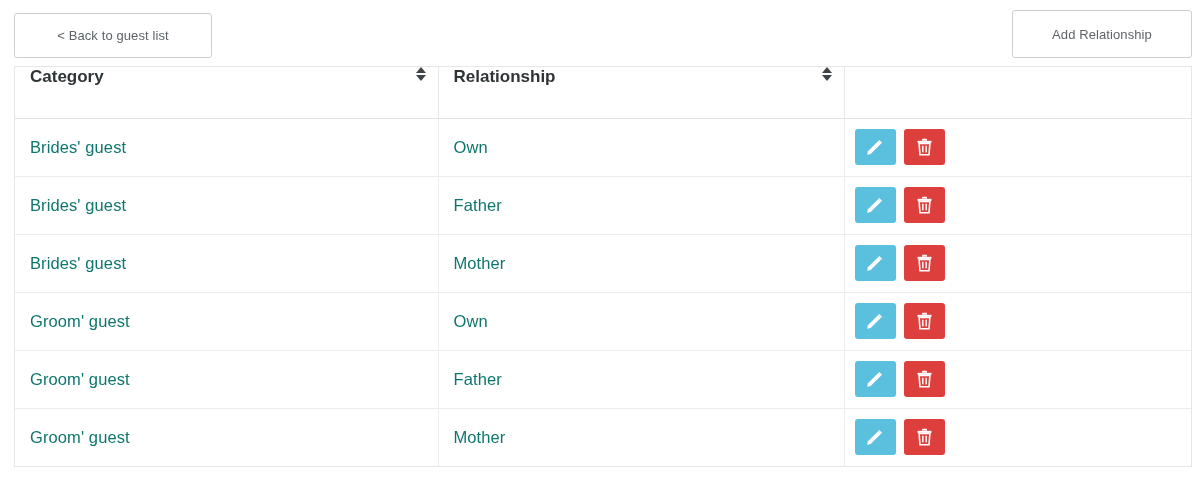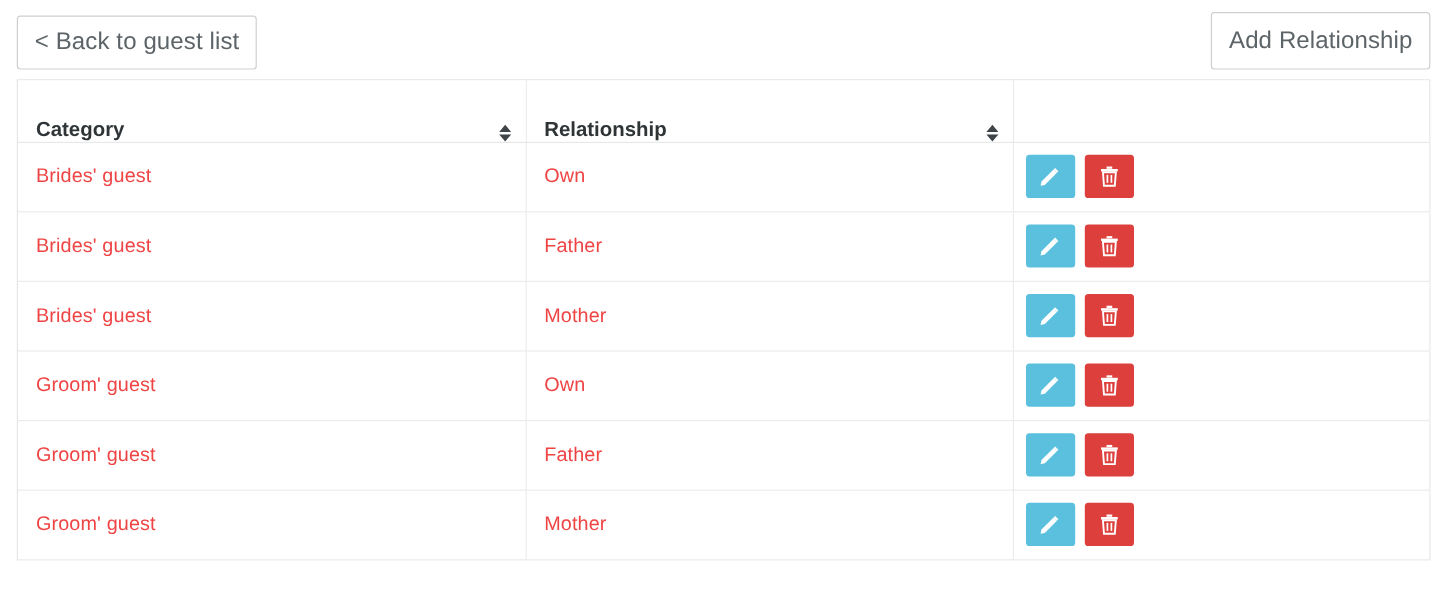--- a/index.html
+++ b/index.html
@@ -31,21 +31,21 @@
 
   .btn-outline {
     position: absolute;
     display: flex;
     align-items: center;
     justify-content: center;
     background: #ffffff;
     border: 1px solid #cfcfcf;
     border-radius: 3px;
     color: #5d6468;
-    font-size: 20px;
+    font-size: 13px;
     font-family: "Liberation Sans", sans-serif;
     letter-spacing: 0.1px;
     cursor: pointer;
     white-space: nowrap;
     padding: 0 14px;
   }
   .btn-back {
     left: 14px; top: 13px;
     height: 45px;
     min-width: 198px;
@@ -89,21 +89,21 @@
     border-bottom: 1px solid #e3e3e3;
     border-right: 1px solid #e8e8e8;
     position: relative;
     cursor: pointer;
     user-select: none;
   }
   table.grid thead th.no-div { border-right: none; }
 
   .th-inner {
     display: flex;
-    align-items: flex-end;
+    align-items: flex-start;
     justify-content: space-between;
     padding-right: 12px;
     height: 100%;
   }
 
   .sort-icon {
     display: inline-flex;
     flex-direction: column;
     align-items: center;
     justify-content: center;
@@ -117,21 +117,21 @@
     border-right: 5px solid transparent;
   }
   .sort-icon .tri-up { border-bottom: 6px solid #3f4448; }
   .sort-icon .tri-dn { border-top: 6px solid #3f4448; }
 
   table.grid tbody td {
     height: 58px;
     padding: 0 0 0 15px;
     vertical-align: middle;
     font-size: 16.5px;
-    color: #ef4444;
+    color: #0f766e;
     background: #ffffff;
     border-bottom: 1px solid #ececec;
     border-right: 1px solid #ececec;
     letter-spacing: 0.1px;
   }
   table.grid tbody td.cell-actions {
     border-right: none;
     padding-left: 10px;
   }
   table.grid tbody tr:last-child td { border-bottom: none; }

